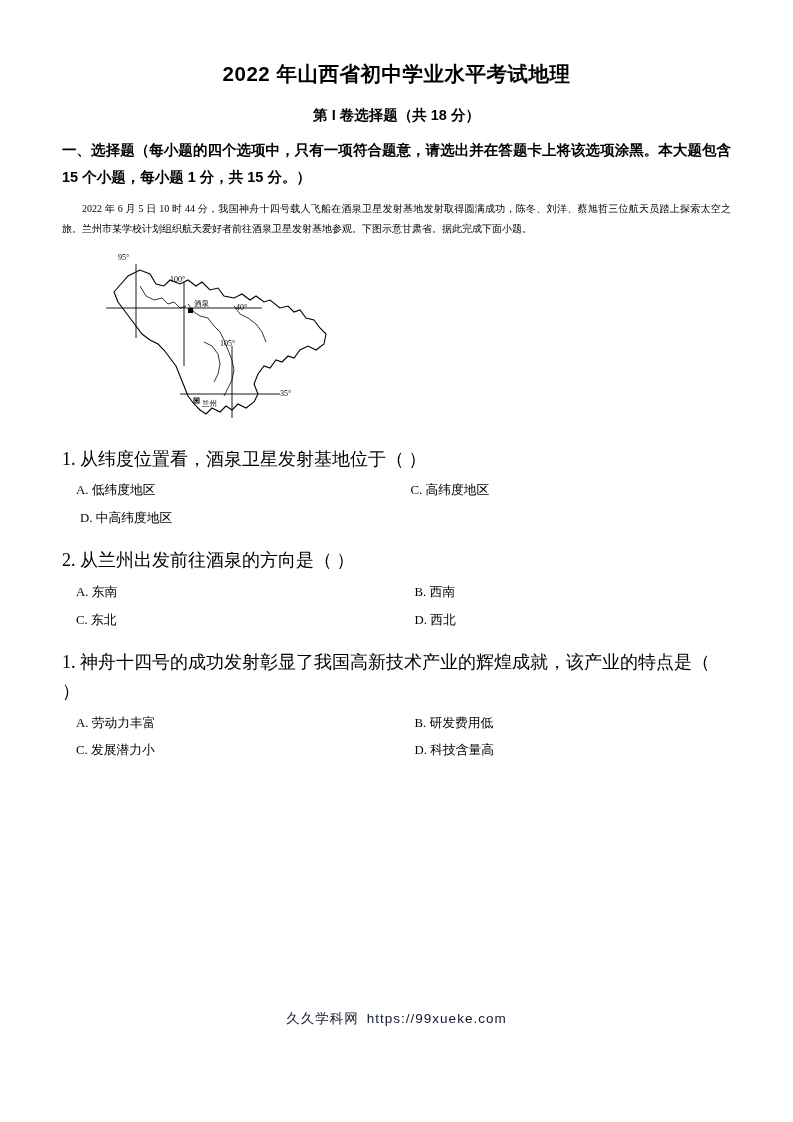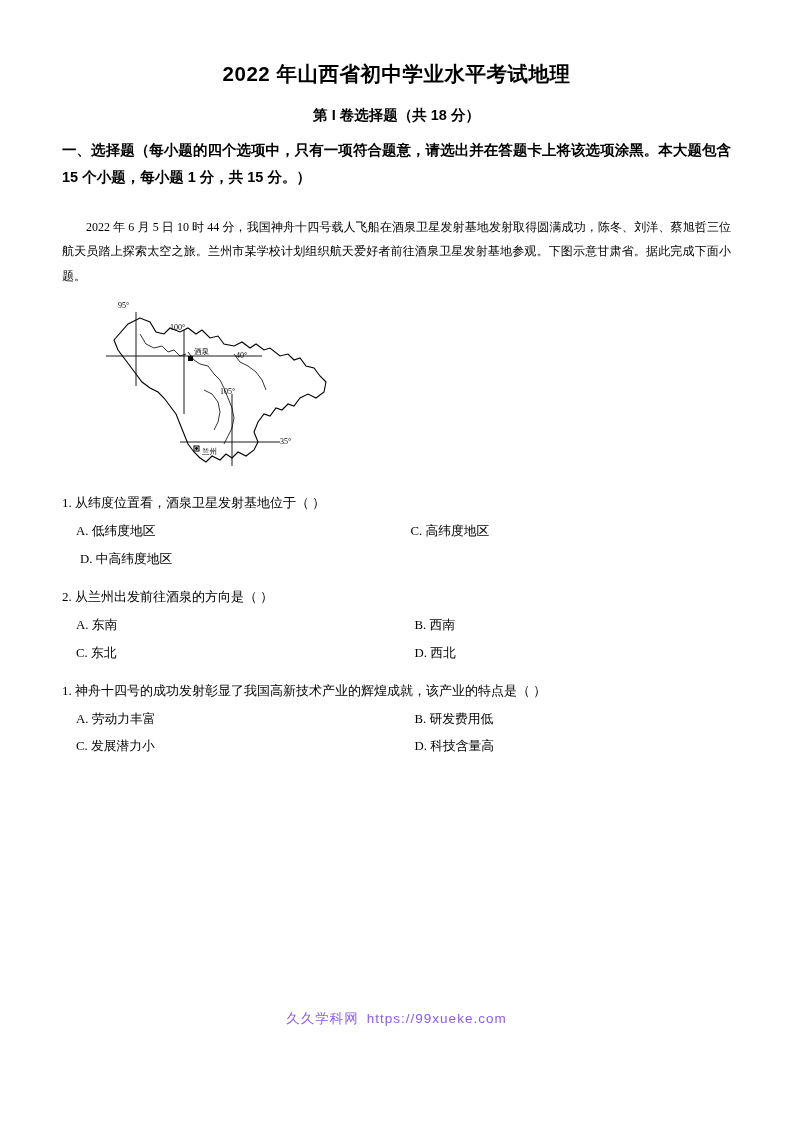--- a/index.html
+++ b/index.html
@@ -39,32 +39,32 @@
   }
   .instruction {
     font-size: 14.5px;
     font-weight: bold;
     line-height: 1.85;
     margin: 12px 0 0 0;
     text-align: justify;
     font-family: "Liberation Sans", "DejaVu Sans", sans-serif;
   }
   .stem {
-    font-size: 12px;
+    font-size: 10px;
     line-height: 2.05;
-    margin: 24px 0 0 0;
+    margin: 8px 0 0 0;
     text-indent: 2em;
     text-align: justify;
   }
   .figure-wrap {
     margin: 6px 0 0 0;
     padding-left: 22px;
   }
   .question {
-    font-size: 13px;
+    font-size: 18px;
     margin: 14px 0 0 0;
     line-height: 1.6;
   }
   .options {
     display: flex;
     flex-wrap: wrap;
     margin: 4px 0 0 0;
   }
   .opt {
     width: 50%;
@@ -75,21 +75,21 @@
   }
   .opt.b, .opt.d {
     padding-left: 18px;
   }
   .footer {
     position: absolute;
     left: 0;
     bottom: 22px;
     width: 100%;
     text-align: center;
-    color: #8b5cf6;
+    color: #0f172a;
     font-size: 13.5px;
     letter-spacing: 1px;
     font-family: "Liberation Sans", "DejaVu Sans", sans-serif;
   }
   .footer .wm-name { margin-right: 8px; }
   svg { display: block; }
 </style>
 </head>
 <body>
 

